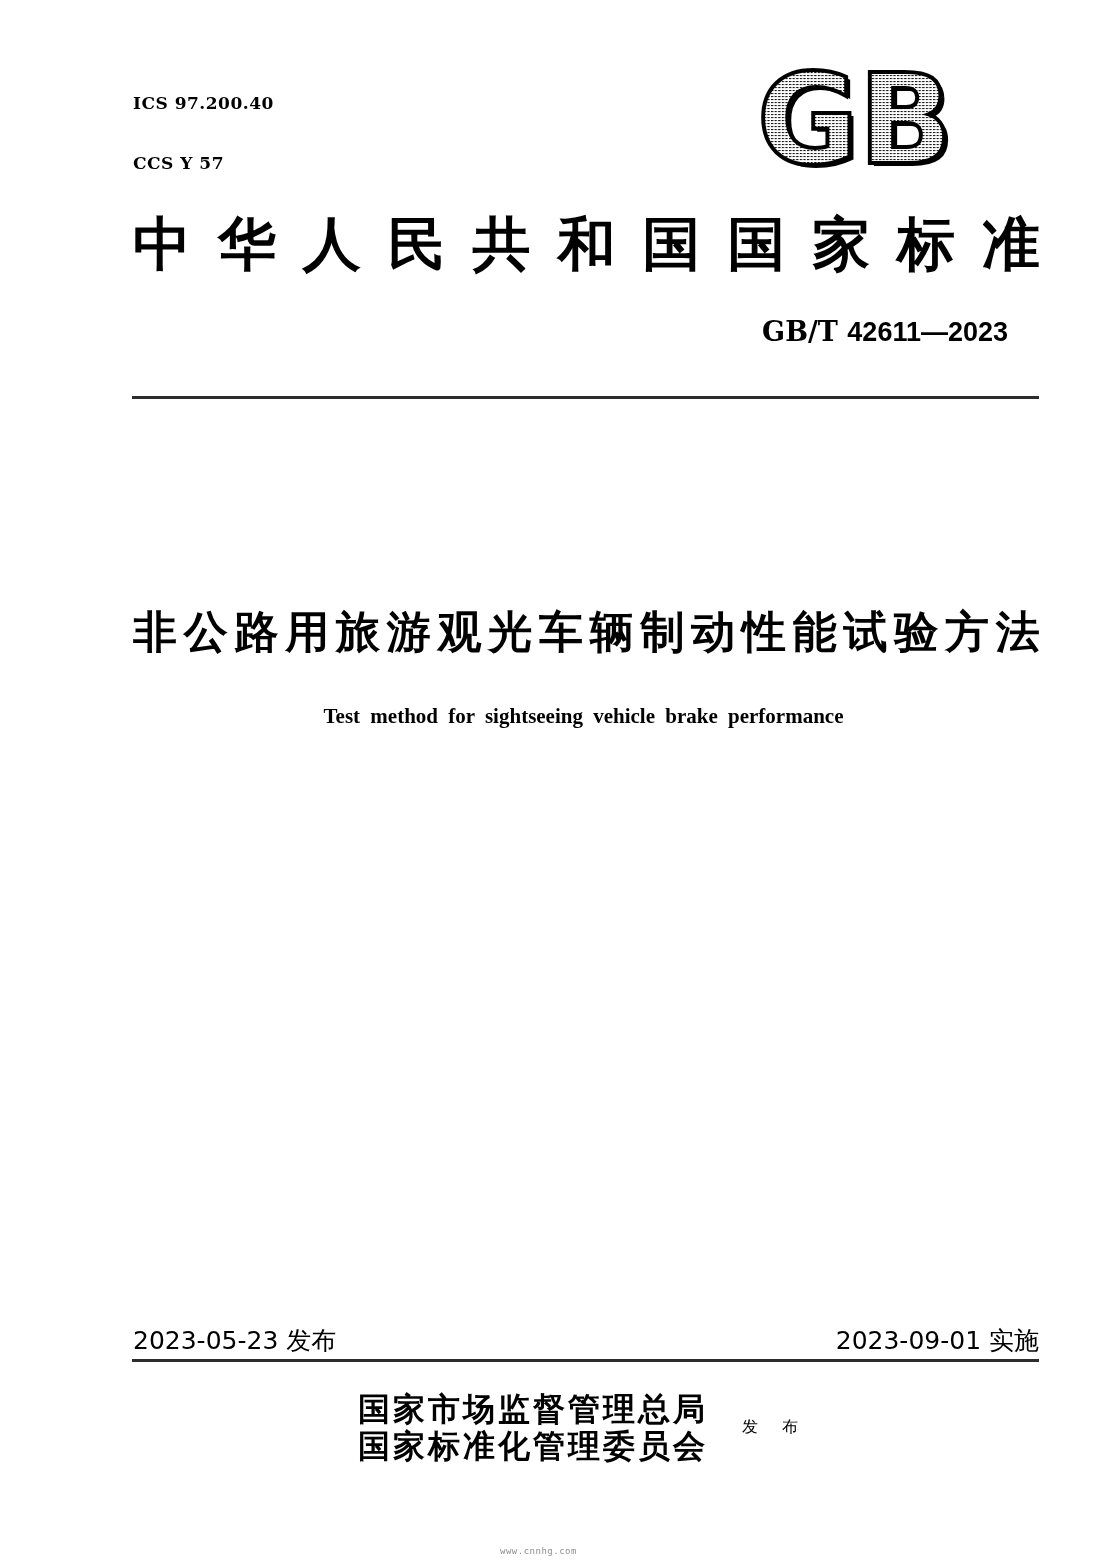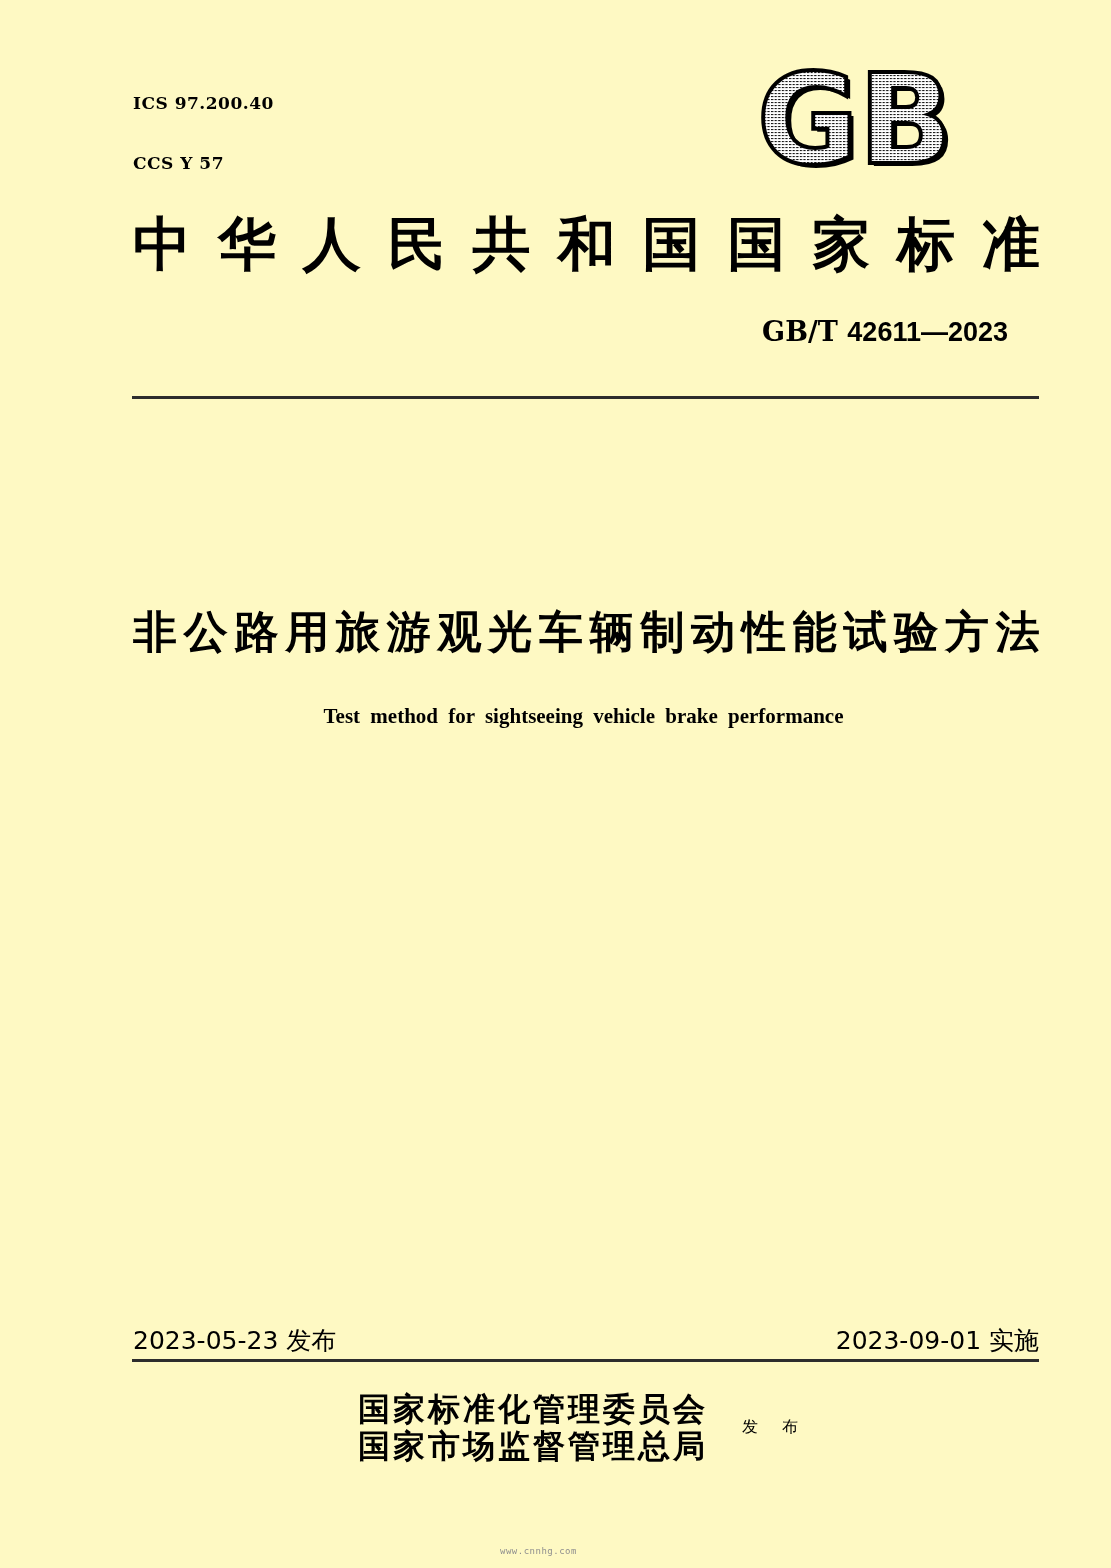--- a/index.html
+++ b/index.html
@@ -1,20 +1,20 @@
 <!DOCTYPE html>
 <html><head>
 <meta charset="utf-8">
 <style>
   html,body{margin:0;padding:0;background:#e8e8e8;}
   .page{
     position:relative;
     width:1111px;height:1568px;
     margin:0 auto;
-    background:#fef9c3;
+    background:#ffffff;
     overflow:hidden;
     color:#000;
     font-family:"DejaVu Serif", serif;
   }
   
   .ics-block{
     position:absolute;left:133px;top:53px;
     font-family:"DejaVu Serif", serif;
     font-weight:bold;font-size:17px;line-height:20px;
     letter-spacing:0.5px;white-space:pre;
@@ -148,21 +148,21 @@
   <div class="english-title">Test method for sightseeing vehicle brake performance</div>
 
   <div class="date-row">
     <span>2023-05-23 发布</span>
     <span>2023-09-01 实施</span>
   </div>
 
   <div class="rule rule-bottom"></div>
 
   <div class="pub-lines">
+    <div>国家市场监督管理总局</div>
     <div>国家标准化管理委员会</div>
-    <div>国家市场监督管理总局</div>
   </div>
 
   <div class="fabu">发布</div>
 
   <div class="watermark">www.cnnhg.com</div>
 
 </div>
 
 </body></html>

